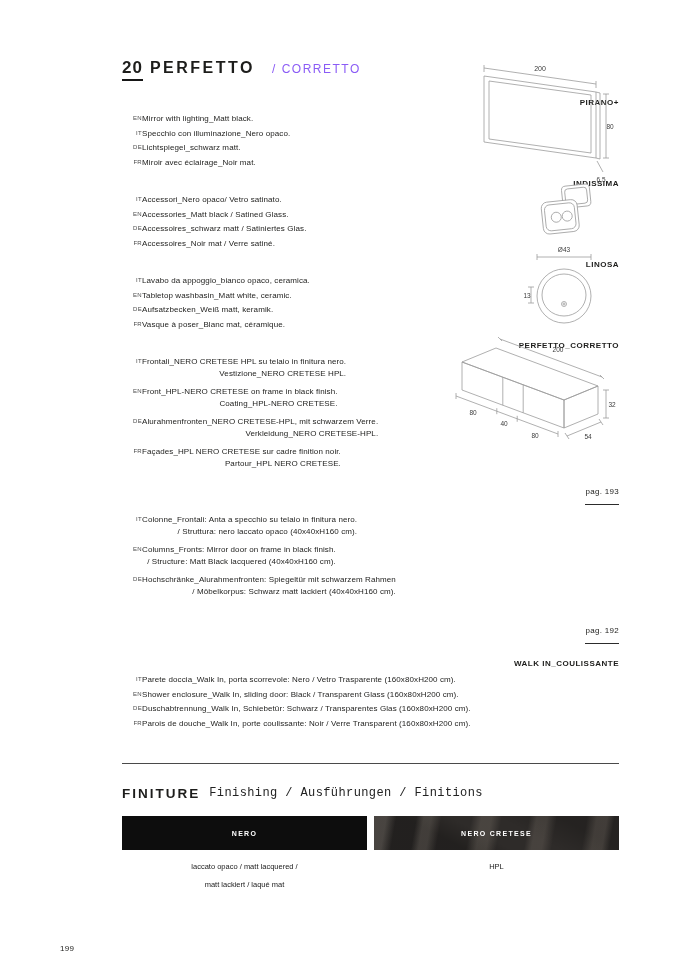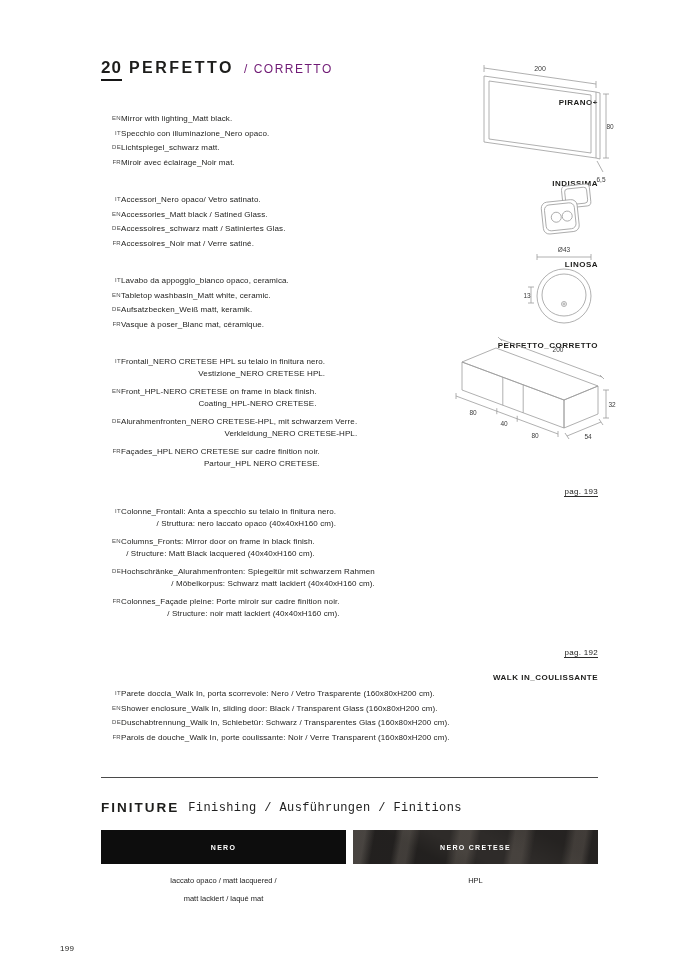--- a/index.html
+++ b/index.html
@@ -1,38 +1,38 @@
 <!DOCTYPE html>
 <html><head>
 <meta charset="utf-8">
 <style>
   html,body{margin:0;padding:0;background:#fff;}
   .page{
     position:relative;width:677px;height:958px;background:#ffffff;
     font-family:"Liberation Sans",sans-serif;color:#1d1d1b;overflow:hidden;
   }
-  .content{position:absolute;left:101px;top:58px;width:497px;}
+  .content{position:absolute;left:122px;top:58px;width:497px;}
   
   .title-row{display:flex;align-items:baseline;margin-bottom:17px;}
   .t-num{font-size:17px;font-weight:700;letter-spacing:1px;border-bottom:2px solid #161616;padding-bottom:1px;margin-right:7px;}
   .t-main{font-size:16px;font-weight:700;letter-spacing:2.5px;}
-  .t-sub{font-size:12px;font-weight:400;letter-spacing:1.5px;margin-left:10px;color:#701a75;}
+  .t-sub{font-size:12px;font-weight:400;letter-spacing:1.5px;margin-left:17px;color:#8b5cf6;}
   
   .sec{margin-bottom:11px;text-align:right;}
   .sec h3{font-size:8px;font-weight:700;letter-spacing:.5px;margin:0 0 6px 0;}
   .row{display:flex;align-items:flex-start;margin-bottom:3px;}
   .sec.ml .row{margin-bottom:7px;}
   .lang{width:20px;flex-shrink:0;font-size:6px;color:#4a4a4a;letter-spacing:.3px;padding-top:2px;}
   .txt{font-size:8px;line-height:11.5px;white-space:pre-line;letter-spacing:.1px;}
   
-  .pag-label{display:inline-block;font-size:8px;letter-spacing:.3px;border-bottom:1px solid #2c2c2c;padding-bottom:0;margin-bottom:9px;}
+  .pag-label{display:inline-block;font-size:8px;letter-spacing:.3px;border-bottom:1px solid #2c2c2c;padding-bottom:8px;margin-bottom:9px;}
   .ref-gap{margin-top:22px;}
   
   .divider{border:none;border-top:1px solid #4a4a4a;margin:34px 0 0 0;}
-  .finiture-row{display:flex;align-items:flex-end;margin-top:22px;}
+  .finiture-row{display:flex;align-items:flex-start;margin-top:22px;}
   .f-title{font-size:13.5px;font-weight:700;letter-spacing:2px;}
   .f-sub{font-size:12px;letter-spacing:.4px;margin-left:9px;color:#222;font-family:Liberation Mono, monospace;}
   .swatches{display:flex;gap:7px;margin-top:15px;}
   .swatch{flex:1;height:34px;display:flex;align-items:center;justify-content:center;}
   .swatch-label{color:#ffffff;font-size:7px;font-weight:700;letter-spacing:1.3px;}
   .texture-marble{
     background-image:
       linear-gradient(100deg, rgba(160,152,142,.30) 0 5%, rgba(0,0,0,0) 9% 17%,
         rgba(175,165,152,.22) 20% 23%, rgba(0,0,0,0) 27% 39%,
         rgba(150,140,128,.26) 43% 47%, rgba(0,0,0,0) 51% 62%,
@@ -156,25 +156,20 @@
       <div class="row">
           <span class="lang">EN</span>
           <span class="txt">Columns_Fronts: Mirror door on frame in black finish.
 / Structure: Matt Black lacquered (40x40xH160 cm).</span>
         </div>
       <div class="row">
           <span class="lang">DE</span>
           <span class="txt">Hochschränke_Alurahmenfronten: Spiegeltür mit schwarzem Rahmen
 / Möbelkorpus: Schwarz matt lackiert (40x40xH160 cm).</span>
         </div>
-      <div class="row">
-          <span class="lang">FR</span>
-          <span class="txt">Colonnes_Façade pleine: Porte miroir sur cadre finition noir.
-/ Structure: noir matt lackiert (40x40xH160 cm).</span>
-        </div>
     </div>
 
     <div class="sec ref-gap">
       <span class="pag-label">pag. 192</span>
       <h3 style="margin-top:6px;">WALK IN_COULISSANTE</h3>
       <div class="row">
           <span class="lang">IT</span>
           <span class="txt">Parete doccia_Walk In, porta scorrevole: Nero / Vetro Trasparente (160x80xH200 cm).</span>
         </div>
       <div class="row">

